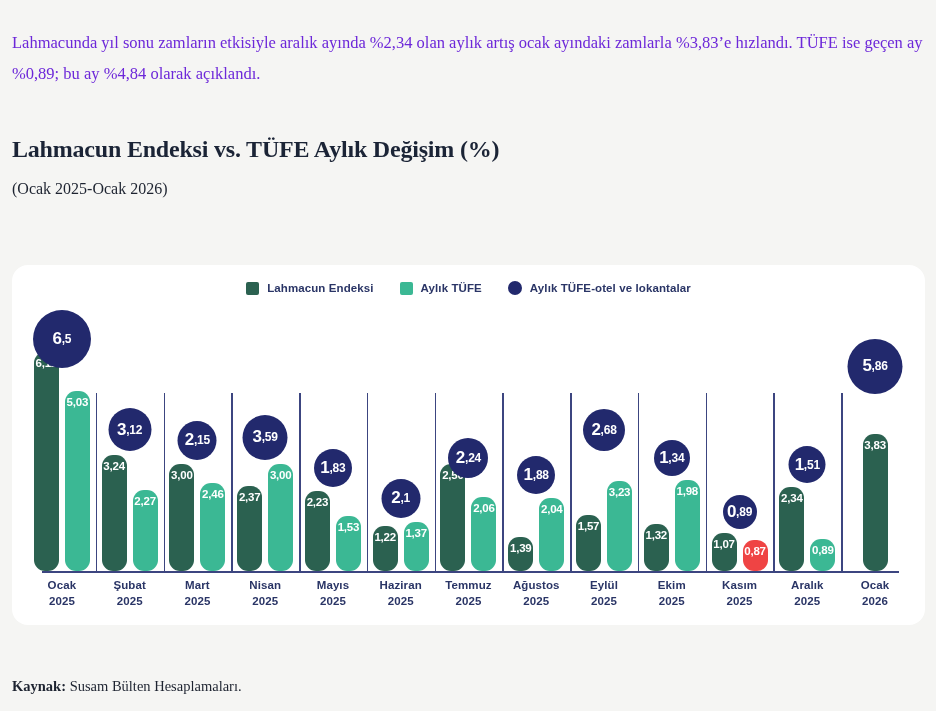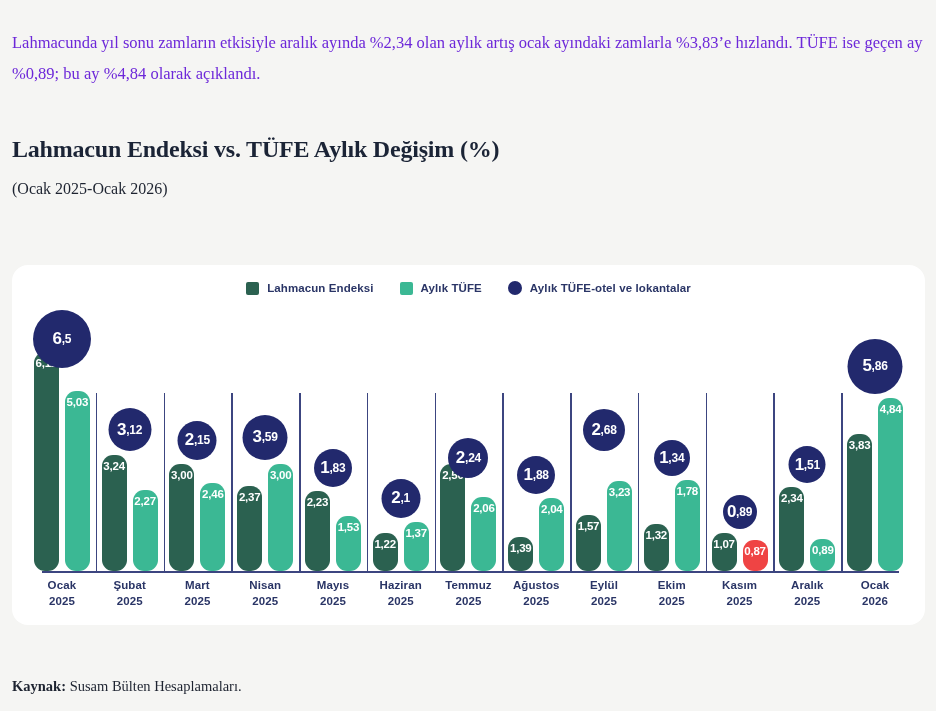--- a/index.html
+++ b/index.html
@@ -262,21 +262,21 @@
             </div>
           </div>
           <div class="bubble" style="width: 38px; height: 38px; background: rgb(34, 41, 109); bottom: 83.799px;">
             <span class="int">1</span>
             <span class="frac">,83</span>
           </div>
         </div>
         <div class="group">
           <div class="sep"></div>
           <div class="bars">
-            <div class="bar lah" style="height: 38px; background: rgb(43, 97, 80); margin-top: 8px;">
+            <div class="bar lah" style="height: 45px; background: rgb(43, 97, 80); margin-top: 8px;">
               <span class="bar-value">1,22</span>
             </div>
             <div class="bar tufe" style="height: 49.0245px; background: rgb(59, 184, 148);">
               <span class="bar-value">1,37</span>
             </div>
           </div>
           <div class="bubble" style="width: 39px; height: 39px; background: rgb(34, 41, 109); bottom: 53.0245px;">
             <span class="int">2</span>
             <span class="frac">,1</span>
           </div>
@@ -326,21 +326,21 @@
             <span class="frac">,68</span>
           </div>
         </div>
         <div class="group">
           <div class="sep"></div>
           <div class="bars">
             <div class="bar lah" style="height: 47.2353px; background: rgb(43, 97, 80);">
               <span class="bar-value">1,32</span>
             </div>
             <div class="bar tufe" style="height: 91.25px; background: rgb(59, 184, 148);">
-              <span class="bar-value">1,78</span>
+              <span class="bar-value">1,98</span>
             </div>
           </div>
           <div class="bubble" style="width: 36px; height: 36px; background: rgb(34, 41, 109); bottom: 95.25px;">
             <span class="int">1</span>
             <span class="frac">,34</span>
           </div>
         </div>
         <div class="group">
           <div class="sep"></div>
           <div class="bars">
@@ -369,23 +369,20 @@
           <div class="bubble" style="width: 37px; height: 37px; background: rgb(34, 41, 109); bottom: 87.7353px;">
             <span class="int">1</span>
             <span class="frac">,51</span>
           </div>
         </div>
         <div class="group">
           <div class="sep"></div>
           <div class="bars">
             <div class="bar lah" style="height: 137.054px; background: rgb(43, 97, 80);">
               <span class="bar-value">3,83</span>
-            </div>
-            <div class="bar tufe" style="height: 173.196px; background: rgb(59, 184, 148);">
-              <span class="bar-value">4,84</span>
             </div>
           </div>
           <div class="bubble" style="width: 55px; height: 55px; background: rgb(34, 41, 109); bottom: 177.196px;">
             <span class="int">5</span>
             <span class="frac">,86</span>
           </div>
         </div>
       </div>
     <div class="baseline"></div>
   </div>

